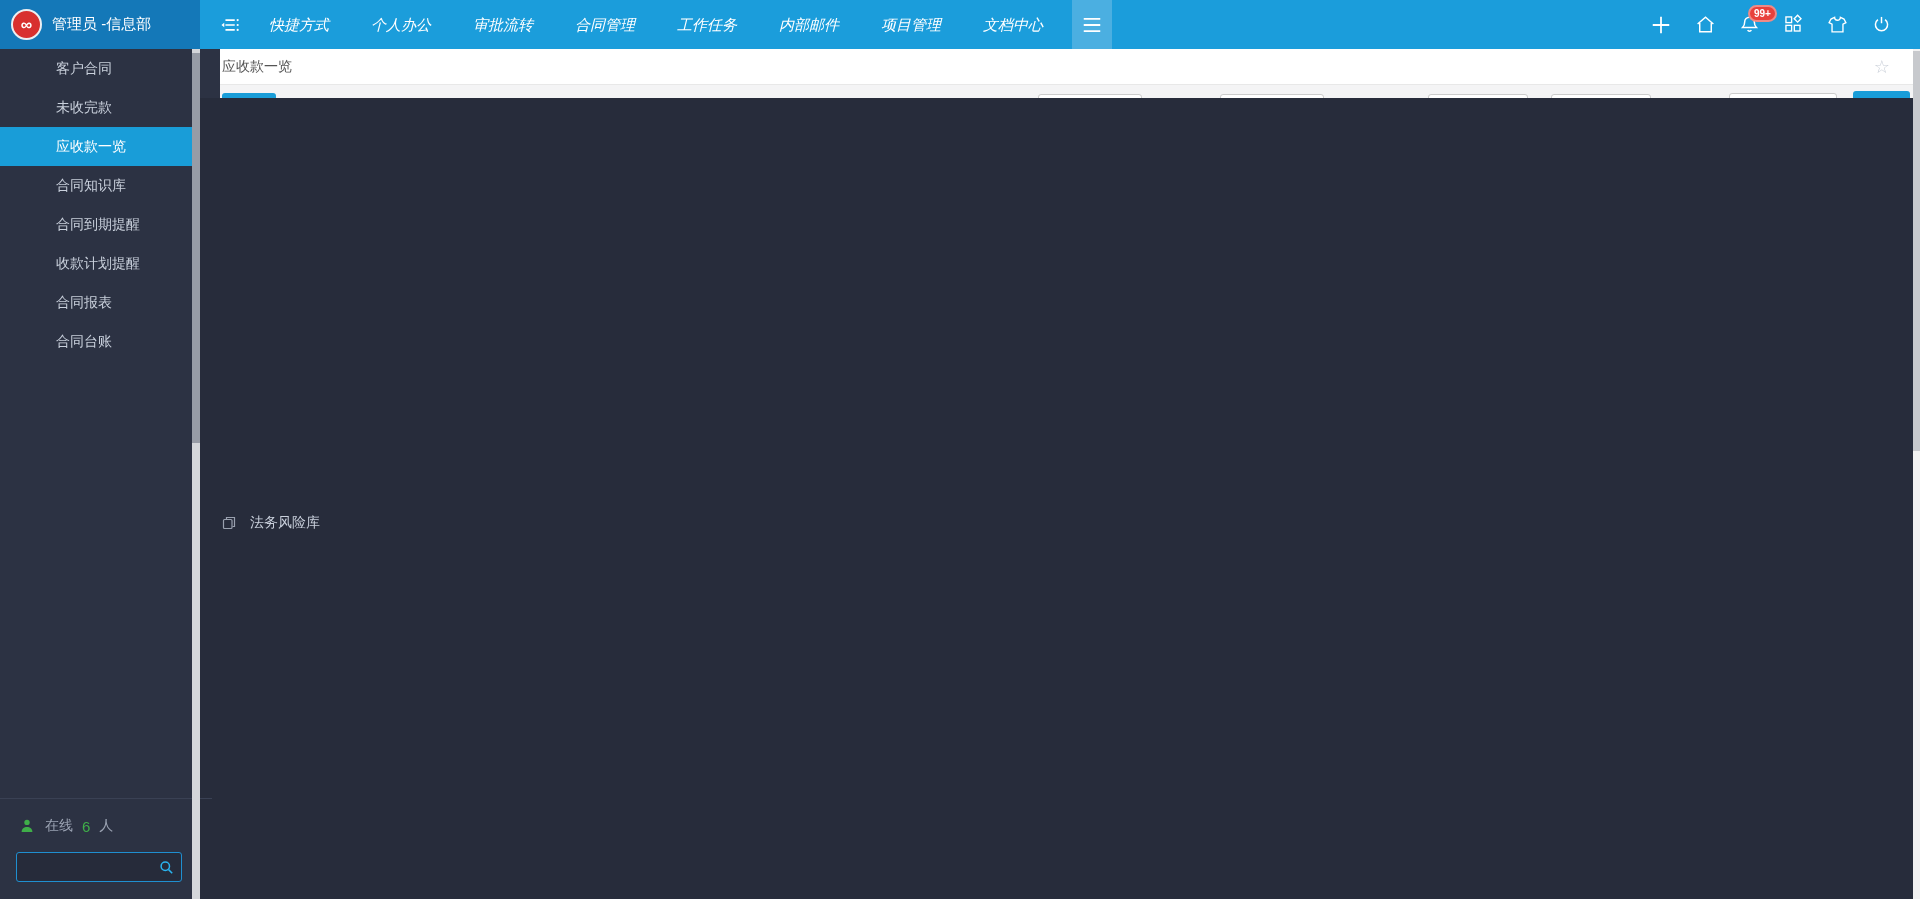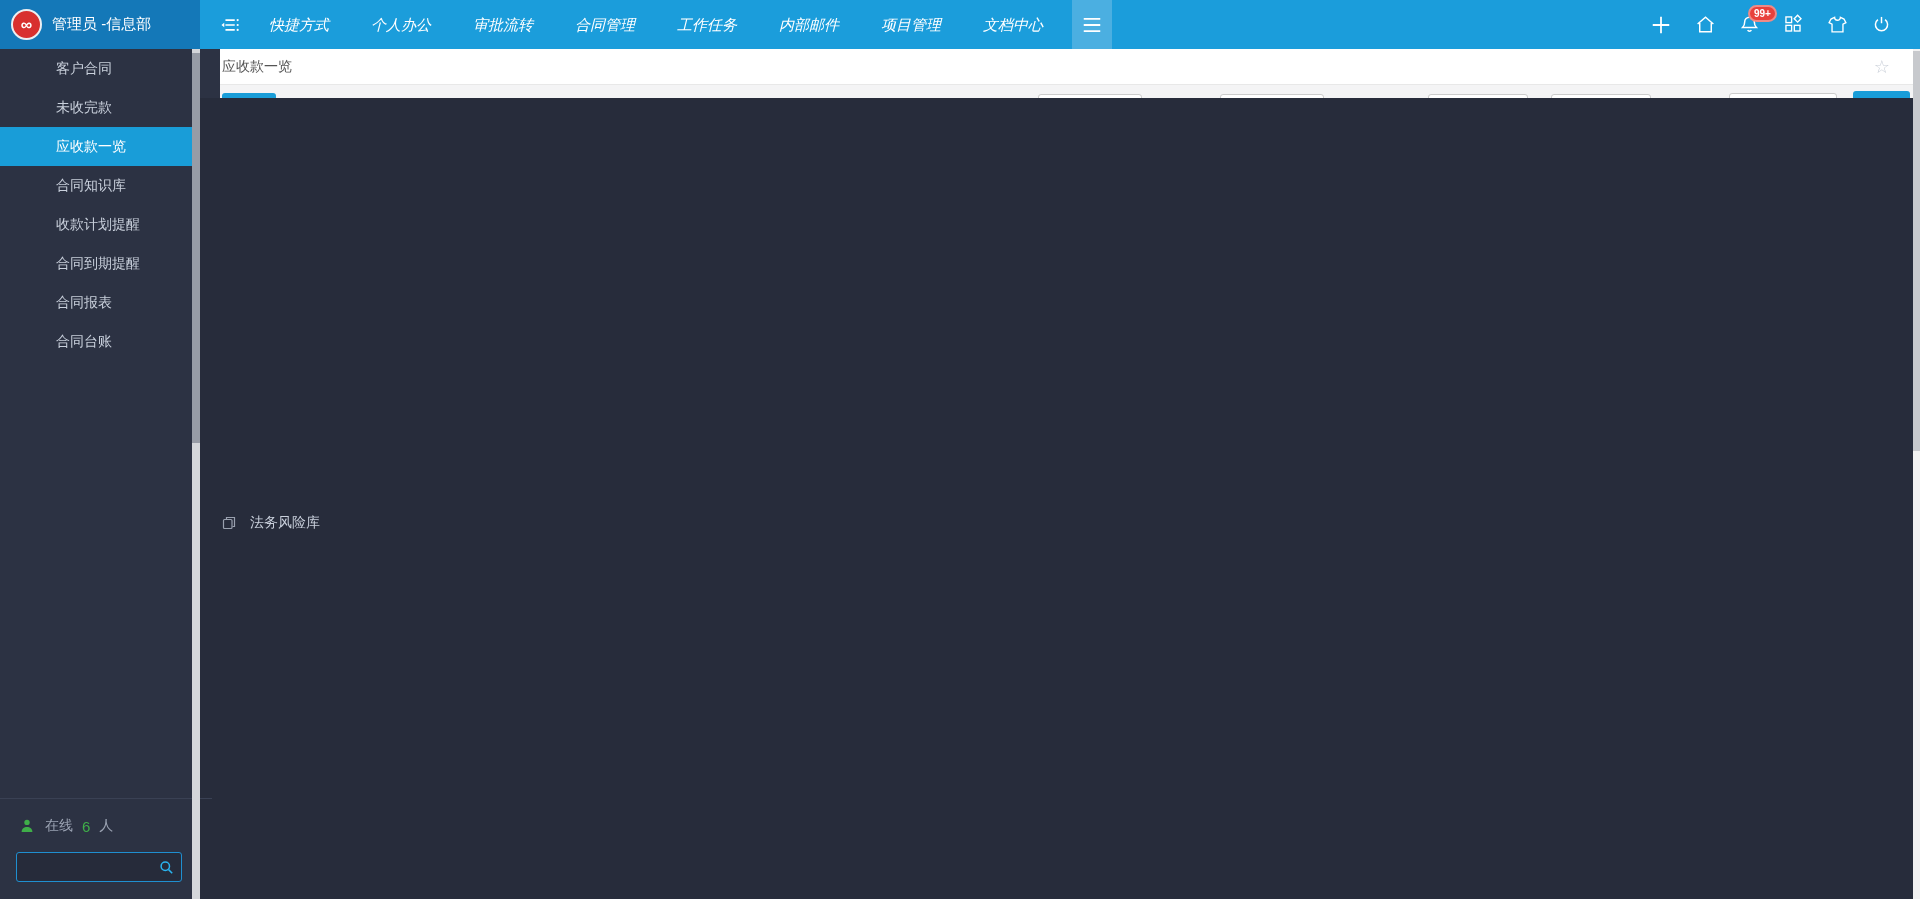--- a/index.html
+++ b/index.html
@@ -232,24 +232,24 @@
       <div class="side-item sub">
         <span>未收完款</span>
       </div>
       <div class="side-item sub selected">
         <span>应收款一览</span>
       </div>
       <div class="side-item sub">
         <span>合同知识库</span>
       </div>
       <div class="side-item sub">
+        <span>合同到期提醒</span>
+      </div>
+      <div class="side-item sub">
         <span>收款计划提醒</span>
-      </div>
-      <div class="side-item sub">
-        <span>合同到期提醒</span>
       </div>
       <div class="side-item sub">
         <span>合同报表</span>
       </div>
       <div class="side-item sub">
         <span>合同台账</span>
       </div>
       <div class="side-item main tone-dark">
         <span class="side-icon">
           <svg width="17" height="17" viewBox="0 0 16 16" fill="none" stroke="#cdd5e3" stroke-width="1.2">

